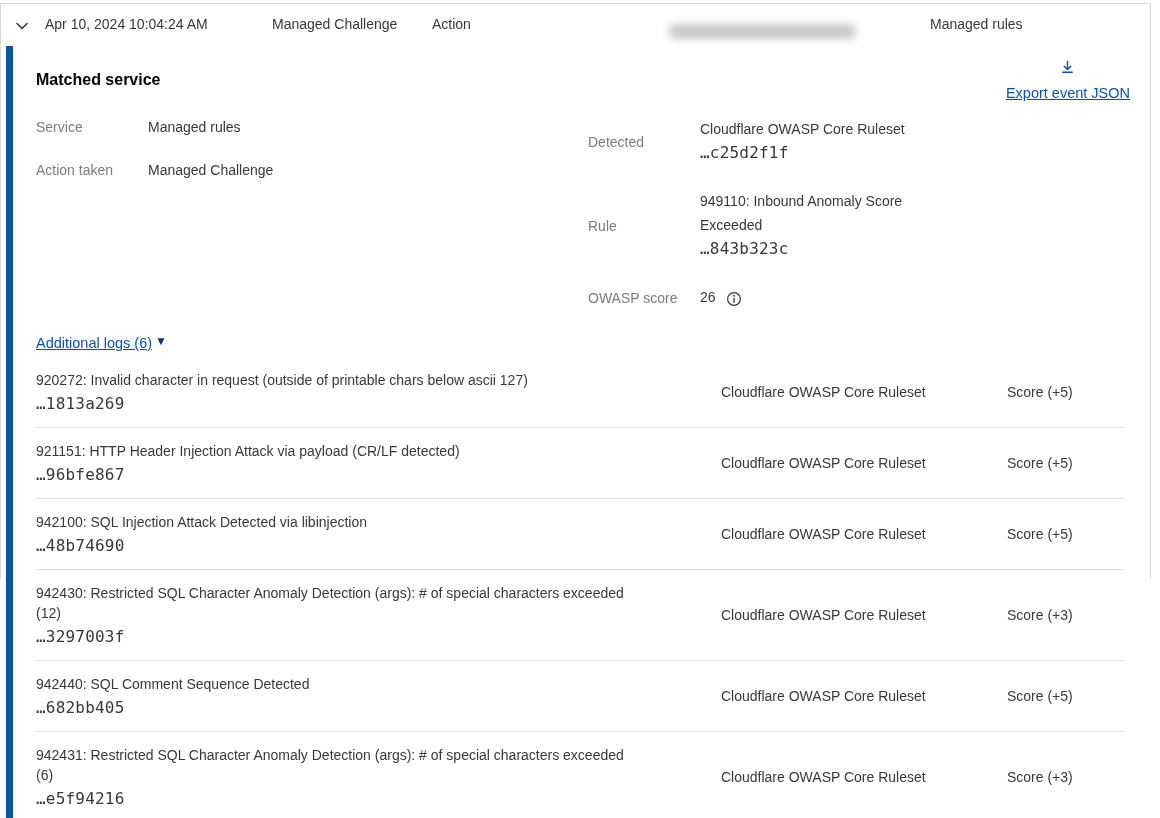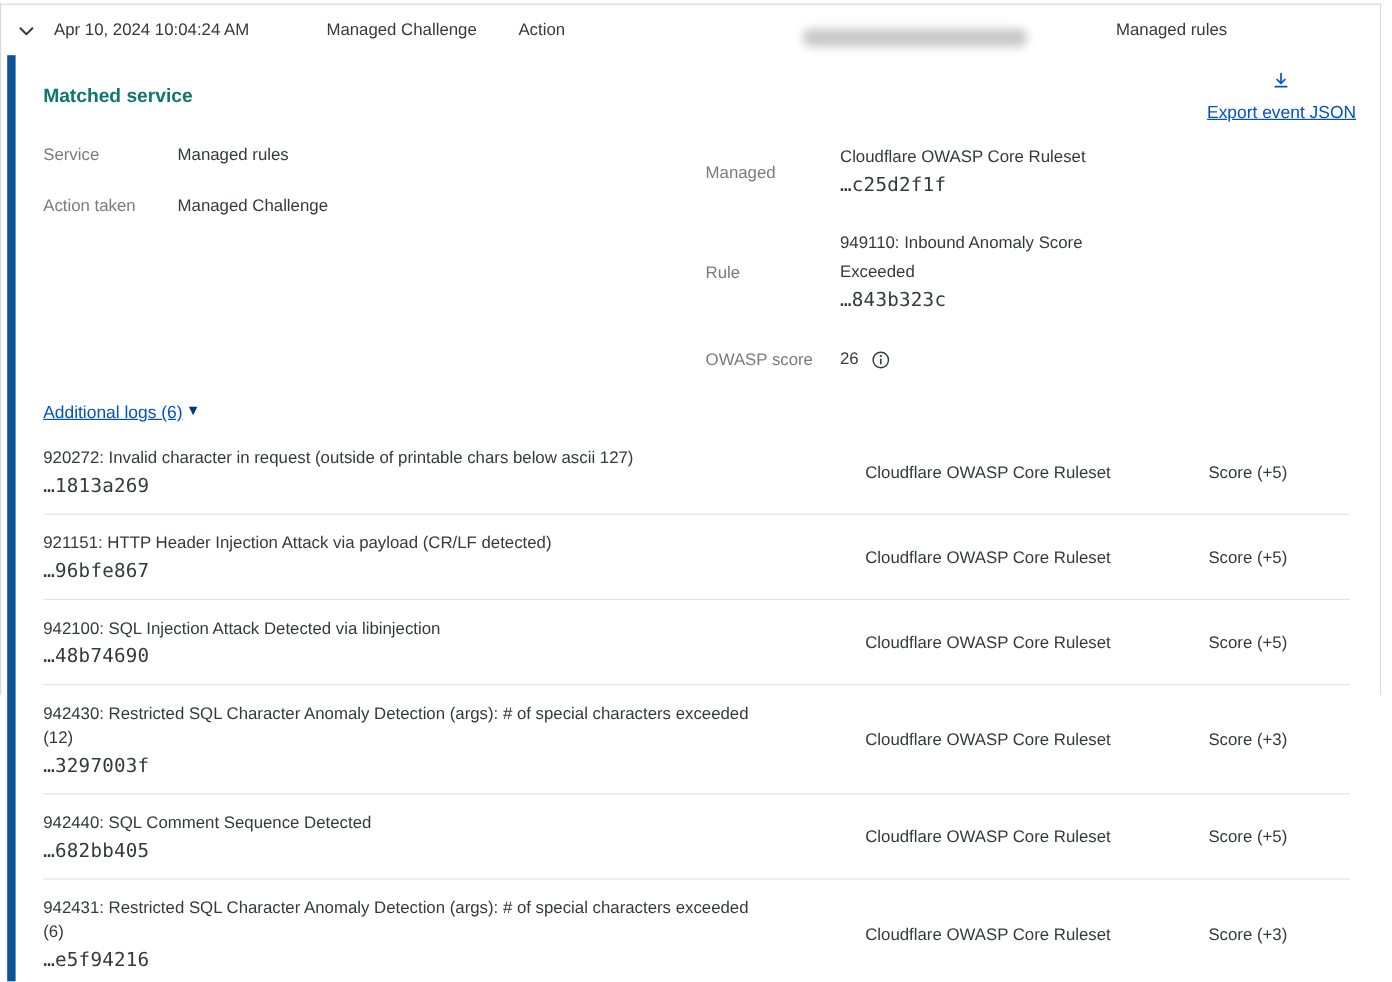--- a/index.html
+++ b/index.html
@@ -44,21 +44,21 @@
     background: #9a9a9a; border-radius: 7px;
     filter: blur(4px); opacity: .55;
   }
   
   .detail-panel { position: relative; padding-left: 35px; height: 772px; }
   .accent-bar { position: absolute; left: 5px; top: 0; width: 7px; height: 100%; background: var(--accent); }
   .panel-header {
     display: flex; justify-content: space-between; align-items: center;
     padding: 13px 20px 0 0;
   }
-  .panel-header h2 { margin: 0; font-size: 16px; font-weight: 700; color: #0f766e; }
+  .panel-header h2 { margin: 0; font-size: 16px; font-weight: 700; color: #000000; }
   a { color: var(--link); text-decoration: none; cursor: pointer; }
   .export-link { display: inline-flex; align-items: center; gap: 7px; font-size: 14.5px; flex-direction: column; }
   .export-link .link-text { text-decoration: underline; }
   
   .fields { display: flex; margin-top: 16px; }
   .col-left { width: 552px; flex: 0 0 552px; }
   .col-right { flex: 1; }
   .field { display: flex; margin-bottom: 24px; align-items: center; }
   .flabel { width: 112px; flex: 0 0 112px; color: var(--label); line-height: 18px; padding-top: 1px; }
   .fvalue { line-height: 18px; }
@@ -132,21 +132,21 @@
           <span class="flabel">Service</span>
           <span class="fvalue">Managed rules</span>
         </div>
         <div class="field">
           <span class="flabel">Action taken</span>
           <span class="fvalue">Managed Challenge</span>
         </div>
       </div>
       <div class="col-right">
         <div class="field">
-          <span class="flabel">Managed</span>
+          <span class="flabel">Detected</span>
           <div class="fvalwrap">
             <div class="fvalue">Cloudflare OWASP Core Ruleset</div>
             <div class="mono fid">…c25d2f1f</div>
           </div>
         </div>
         <div class="field">
           <span class="flabel">Rule</span>
           <div class="fvalwrap">
             <div class="fvalue">949110: Inbound Anomaly Score Exceeded</div>
             <div class="mono fid">…843b323c</div>

